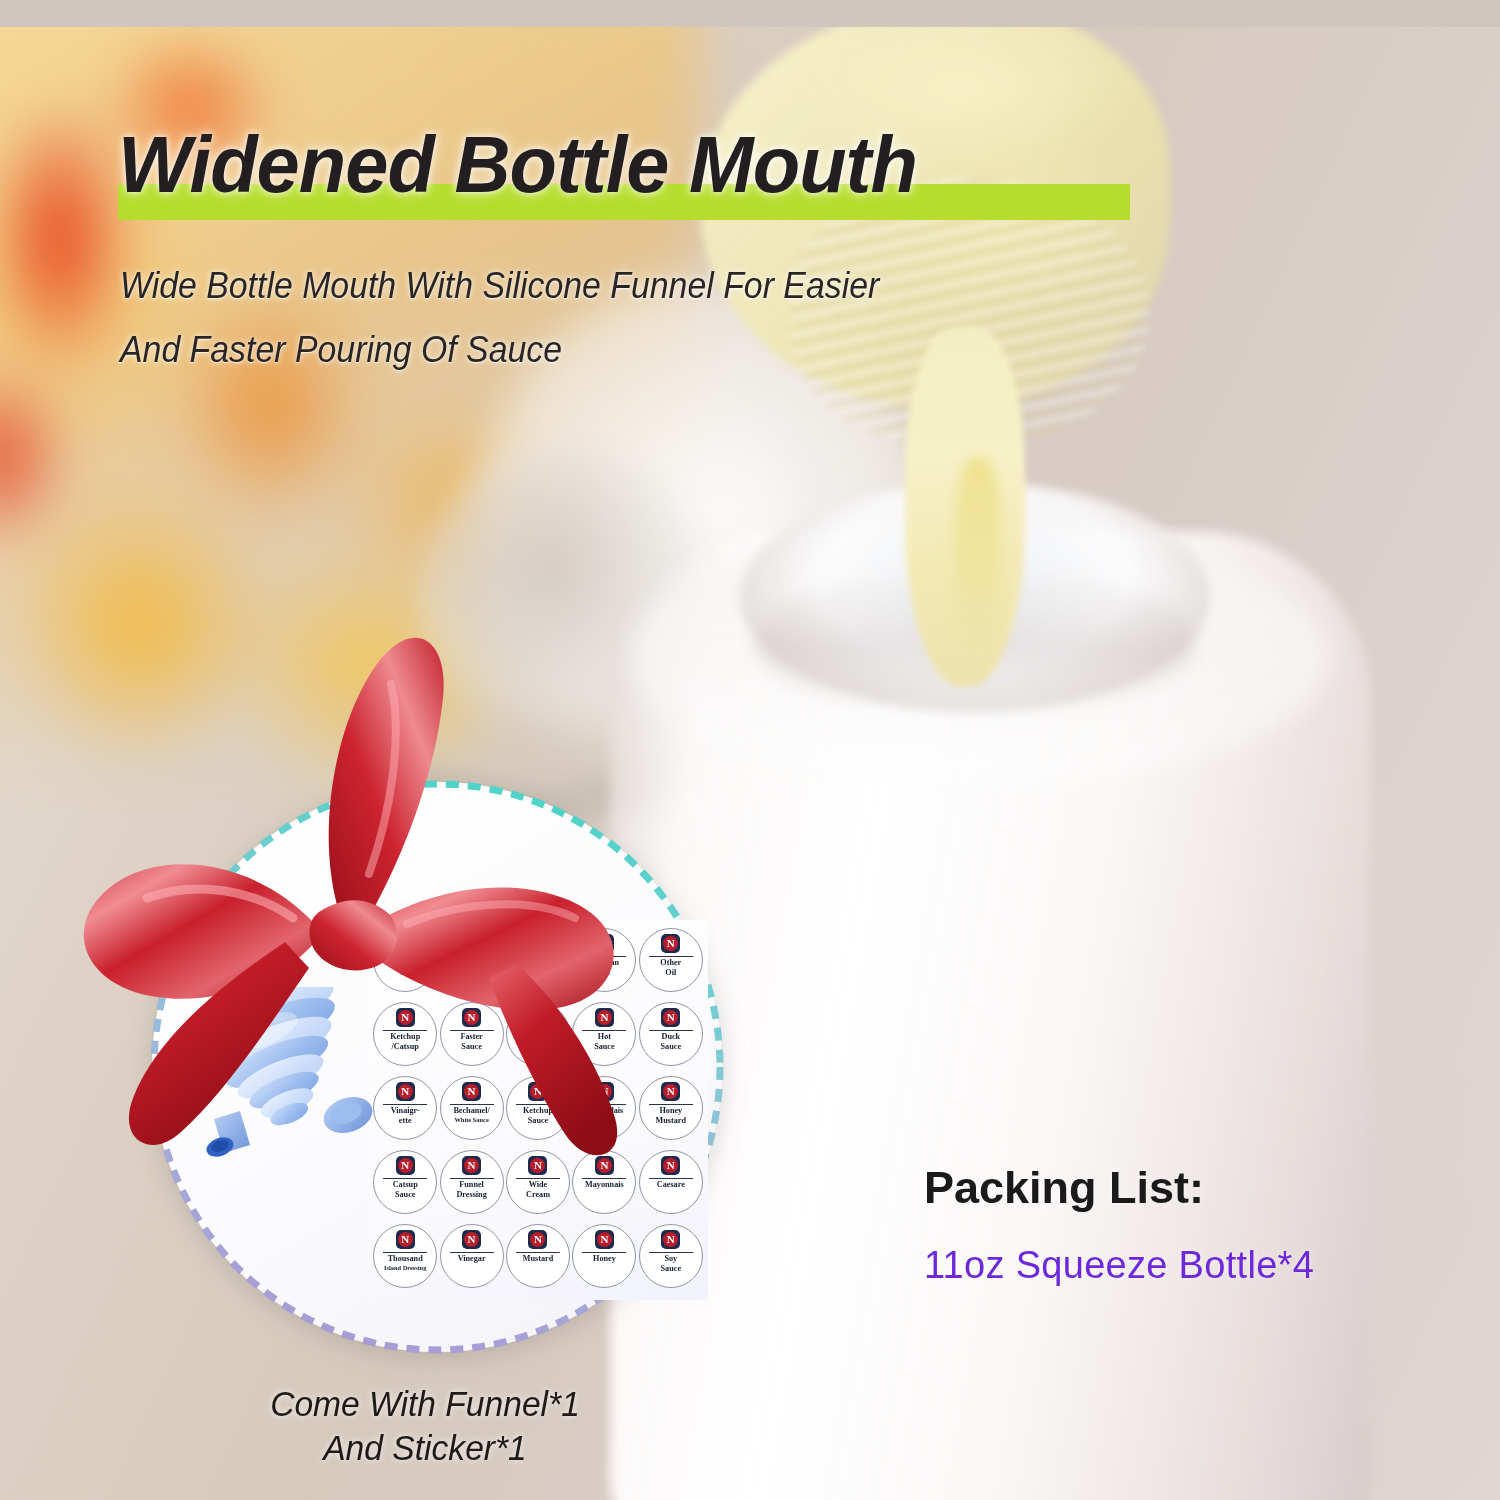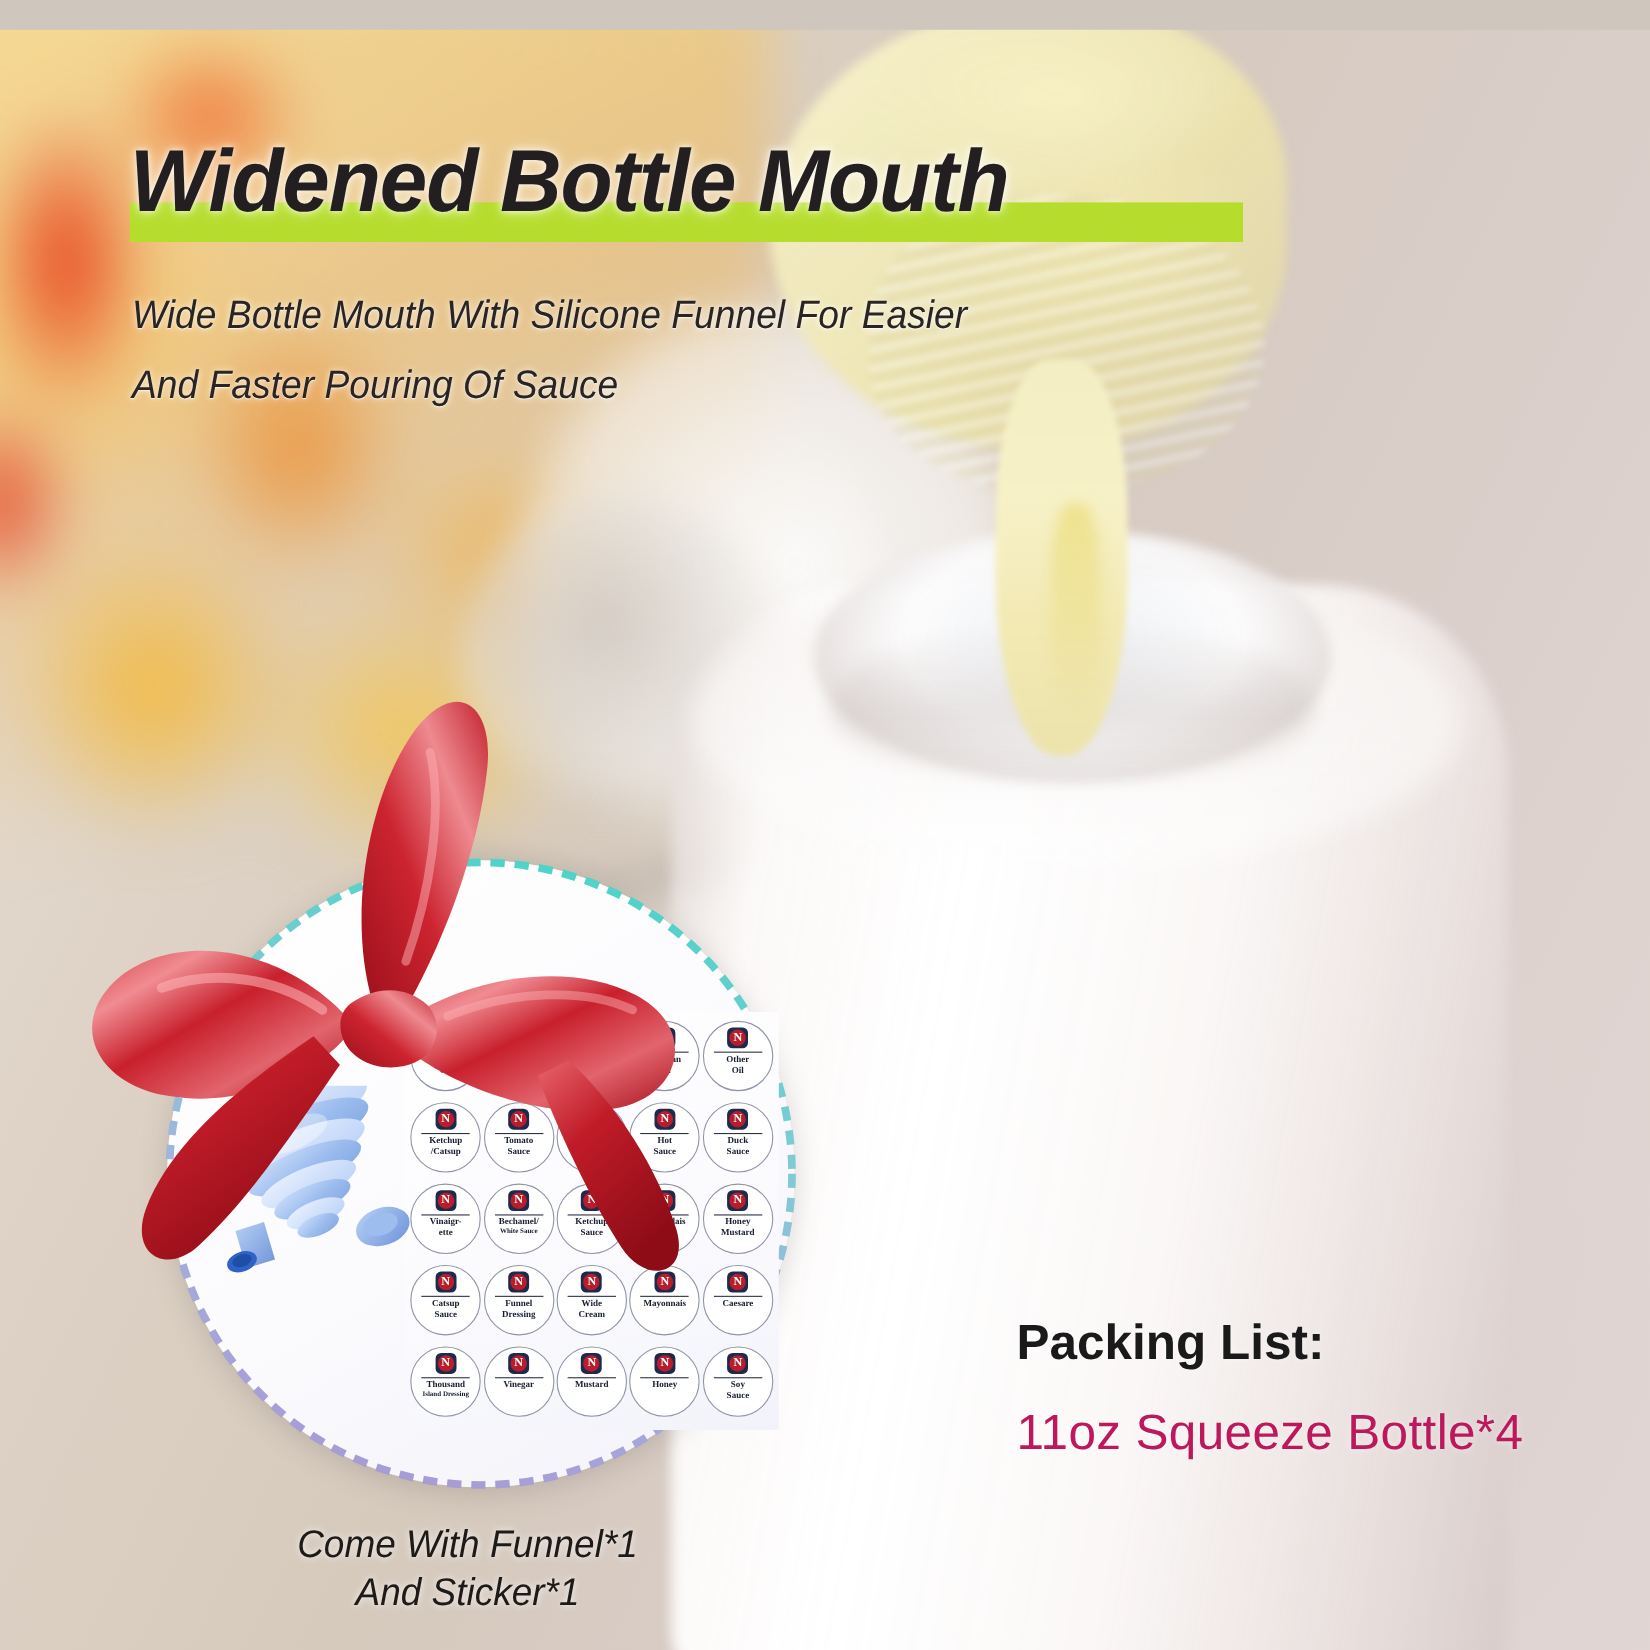--- a/index.html
+++ b/index.html
@@ -126,27 +126,27 @@
     position:absolute;left:120px;width:1060px;
     font-size:36px;line-height:44px;font-style:italic;font-weight:normal;
     color:#2a2522;white-space:nowrap;
     text-shadow:0 0 7px rgba(255,255,255,.92), 0 1px 1px rgba(255,255,255,.7);
     transform:scaleX(.94);transform-origin:left center;
   }
   .sub-1{top:237px;}
   .sub-2{top:301px;}
 
   
-  .pack-wrap{position:absolute;left:924px;top:1167px;width:560px;}
+  .pack-wrap{position:absolute;left:924px;top:1135px;width:560px;}
   .pack-title{
     font-size:45px;font-weight:bold;color:#1a1a1a;letter-spacing:0px;
     margin:0 0 30px 0;text-shadow:0 0 6px rgba(255,255,255,.55);
   }
   .pack-item{
-    font-size:45px;color:#be185d;margin:0 0 36px 0;white-space:nowrap;
+    font-size:38px;color:#6d28d9;margin:0 0 36px 0;white-space:nowrap;
     text-shadow:0 0 6px rgba(255,255,255,.5);letter-spacing:.3px;
   }
 
   
   .inset{
     position:absolute;left:152px;top:755px;width:570px;height:570px;
   }
   .inset-disc{
     position:absolute;inset:0;border-radius:50%;
     background:linear-gradient(150deg,#ffffff 0%,#fcfcfe 45%,#f3f2f9 100%);
@@ -301,21 +301,21 @@
             </div>
             <div class="st-rule"></div>
             <div class="st-txt">Ketchup</div>
             <div class="st-txt">/Catsup</div>
           </div>
           <div class="sticker">
             <div class="st-logo">
               <div class="st-logo-inner">N</div>
             </div>
             <div class="st-rule"></div>
-            <div class="st-txt">Tomato</div>
+            <div class="st-txt">Faster</div>
             <div class="st-txt">Sauce</div>
           </div>
           <div class="sticker">
             <div class="st-logo">
               <div class="st-logo-inner">N</div>
             </div>
             <div class="st-rule"></div>
             <div class="st-txt">Barbecue</div>
             <div class="st-txt">Sauce</div>
           </div>

